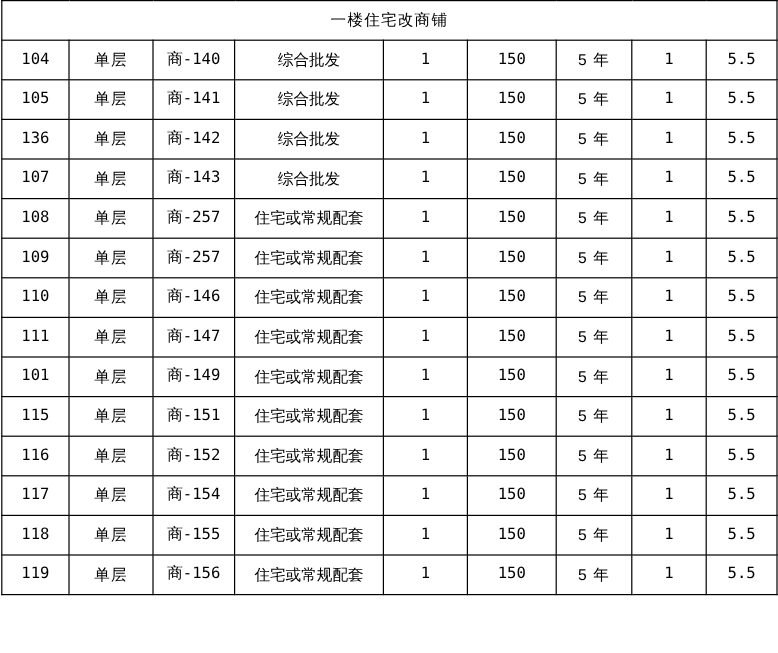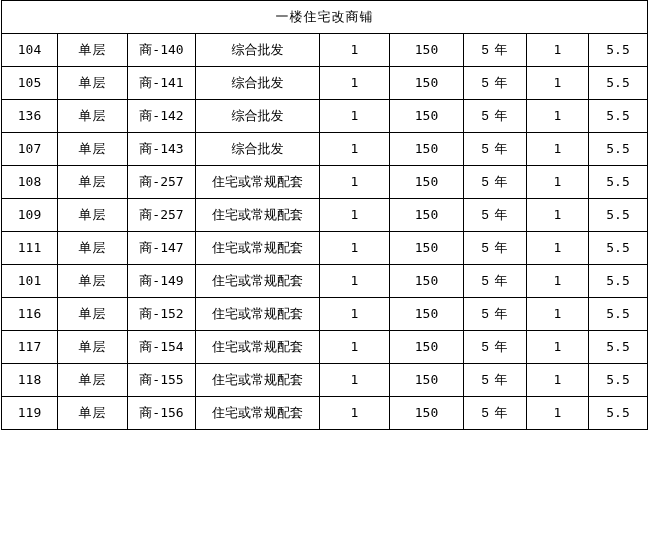--- a/index.html
+++ b/index.html
@@ -154,34 +154,56 @@
           <td class="cn">单层</td>
           <td class="num">商-257</td>
           <td class="cn-tight">住宅或常规配套</td>
           <td class="num">1</td>
           <td class="num">150</td>
           <td class="term">5 年</td>
           <td class="num">1</td>
           <td class="price">5.5</td>
         </tr>
         <tr>
+          <td class="num">110</td>
+          <td class="cn">单层</td>
+          <td class="num">商-146</td>
+          <td class="cn-tight">住宅或常规配套</td>
+          <td class="num">1</td>
+          <td class="num">150</td>
+          <td class="term">5 年</td>
+          <td class="num">1</td>
+          <td class="price">5.5</td>
+        </tr>
+        <tr>
           <td class="num">111</td>
           <td class="cn">单层</td>
           <td class="num">商-147</td>
           <td class="cn-tight">住宅或常规配套</td>
           <td class="num">1</td>
           <td class="num">150</td>
           <td class="term">5 年</td>
           <td class="num">1</td>
           <td class="price">5.5</td>
         </tr>
         <tr>
           <td class="num">101</td>
           <td class="cn">单层</td>
           <td class="num">商-149</td>
+          <td class="cn-tight">住宅或常规配套</td>
+          <td class="num">1</td>
+          <td class="num">150</td>
+          <td class="term">5 年</td>
+          <td class="num">1</td>
+          <td class="price">5.5</td>
+        </tr>
+        <tr>
+          <td class="num">115</td>
+          <td class="cn">单层</td>
+          <td class="num">商-151</td>
           <td class="cn-tight">住宅或常规配套</td>
           <td class="num">1</td>
           <td class="num">150</td>
           <td class="term">5 年</td>
           <td class="num">1</td>
           <td class="price">5.5</td>
         </tr>
         <tr>
           <td class="num">116</td>
           <td class="cn">单层</td>

